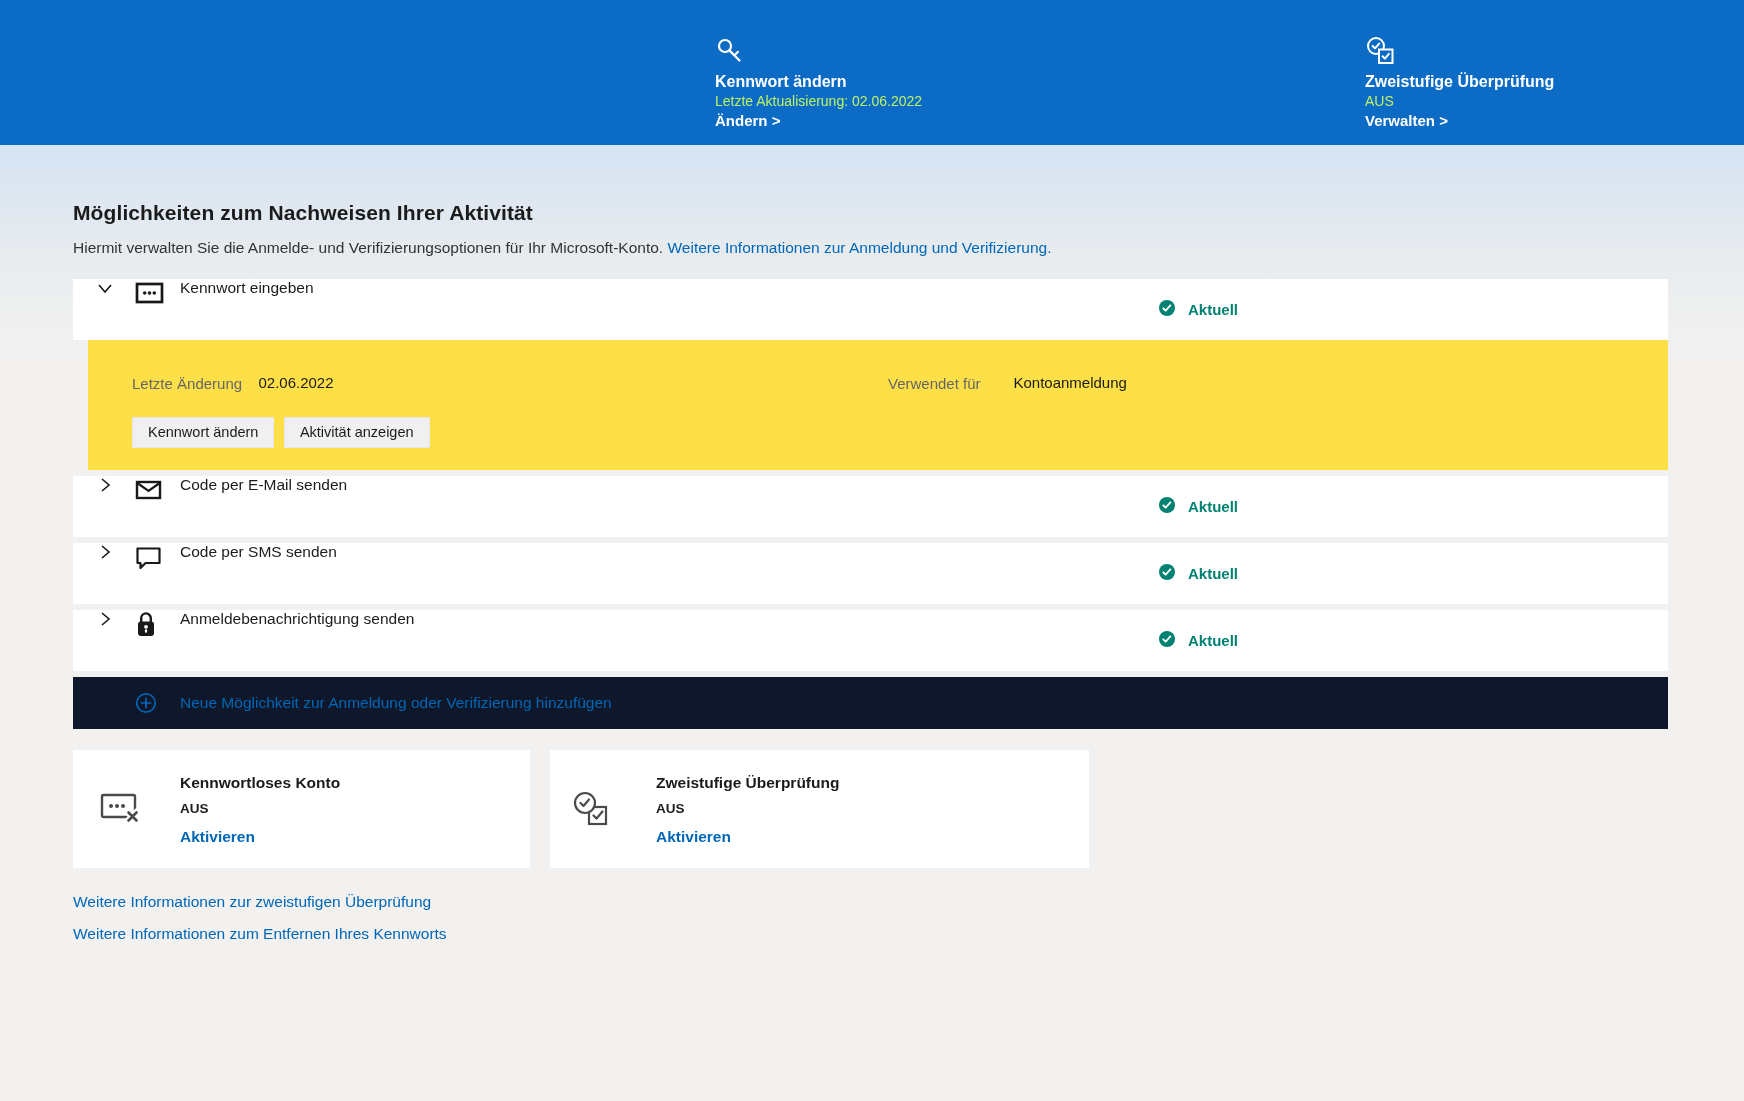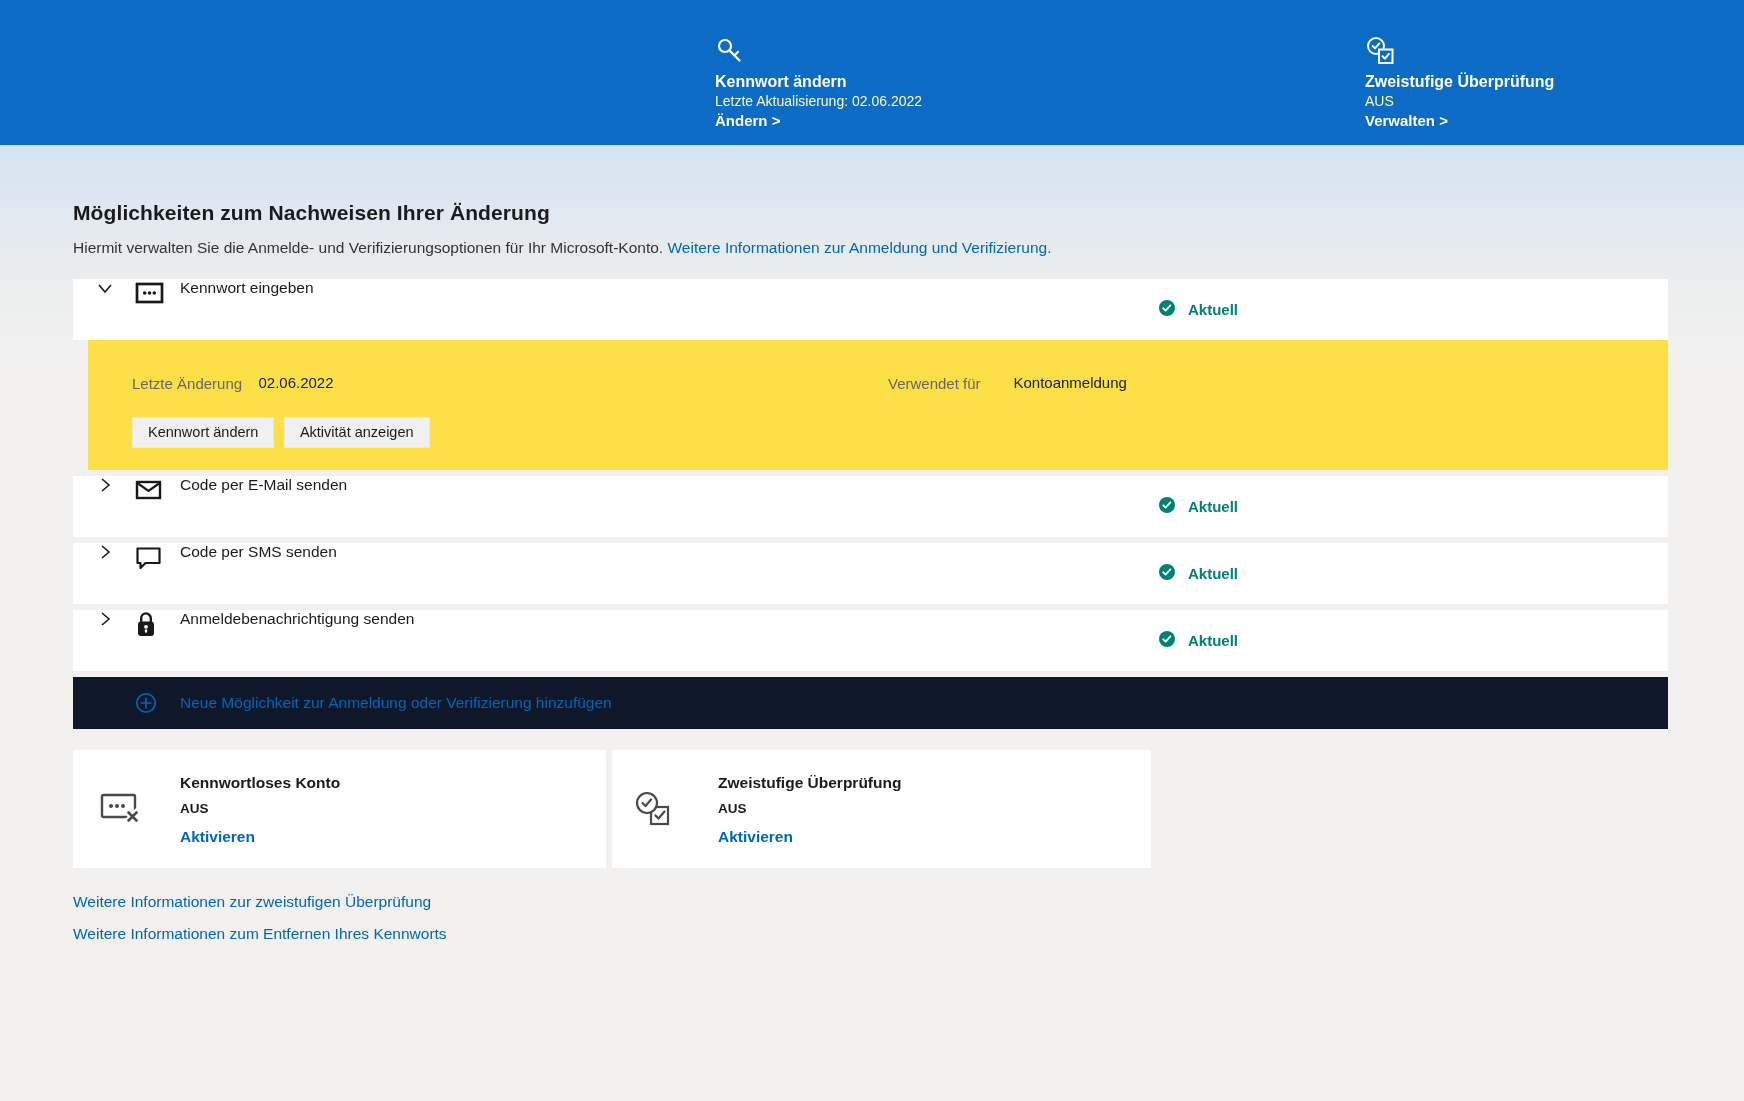--- a/index.html
+++ b/index.html
@@ -6,21 +6,21 @@
   body{font-family:"Liberation Sans","DejaVu Sans",sans-serif;background:#f2f1f0;}
   #screen{position:relative;width:1744px;height:1101px;background:#f2f1f0;overflow:hidden;}
 
   
   .banner{position:absolute;top:0;left:0;width:100%;height:145px;background:#0c6cc5;}
   .banner-fade{position:absolute;top:145px;left:0;width:100%;height:215px;
     background:linear-gradient(180deg,#d5e3f3 0%,#e9ecee 55%,#f2f1f0 100%);}
   .feature{position:absolute;top:36px;color:#fff;}
   .feature .f-icon{display:block;height:34px;}
   .feature .f-title{font-size:16px;font-weight:bold;line-height:20px;margin-top:2px;}
-  .feature .f-sub{font-size:14px;line-height:19px;color:#fef9c3;}
+  .feature .f-sub{font-size:14px;line-height:19px;color:#bef264;}
   .feature .f-action{font-size:15px;font-weight:bold;line-height:20px;cursor:pointer;}
   #feat-password{left:715px;}
   #feat-twostep{left:1365px;}
 
   
   .content{position:absolute;top:145px;left:73px;width:1602px;}
   h1.section-title{font-size:21px;font-weight:bold;color:#1b1b1b;margin:0;padding-top:56px;letter-spacing:.1px;}
   .section-desc{font-size:15.5px;color:#333;margin-top:13px;line-height:20px;}
   a.inline-link,.blue{color:#0067b8;text-decoration:none;cursor:pointer;}
 
@@ -53,21 +53,21 @@
 
   
   .add-row{position:relative;background:#0f172a;height:52px;margin-top:6px;display:flex;align-items:center;cursor:pointer;}
   .add-row .row-ic{margin-left:62px;}
   .add-label{font-size:15.5px;color:#0067b8;margin-left:15px;}
 
   
   h2.section-title{font-size:21px;font-weight:bold;color:#1b1b1b;margin:0;padding-top:61px;}
   .cards{margin-top:21px;display:flex;}
   .sec-card{background:#fff;height:118px;position:relative;}
-  .card-1{width:533px;margin-right:6px;}
+  .card-1{width:457px;margin-right:20px;}
   .card-2{width:539px;}
   .card-ic{position:absolute;top:40px;}
   .card-1 .card-ic{left:27px;}
   .card-2 .card-ic{left:22px;}
   .card-body{position:absolute;top:24px;}
   .card-1 .card-body{left:107px;}
   .card-2 .card-body{left:106px;}
   .card-title{font-size:15.5px;color:#1b1b1b;font-weight:600;}
   .card-status{font-size:13.5px;font-weight:bold;color:#1b1b1b;margin-top:9px;}
   .card-action{font-size:15.5px;color:#0067b8;margin-top:12px;cursor:pointer;font-weight:bold;}
@@ -102,21 +102,21 @@
       </span>
       <div class="f-title">Zweistufige Überprüfung</div>
       <div class="f-sub">AUS</div>
       <div class="f-action">Verwalten &gt;</div>
     </div>
   </div>
   <div class="banner-fade"></div>
 
   <div class="content">
 
-    <h1 class="section-title">Möglichkeiten zum Nachweisen Ihrer Änderung</h1>
+    <h1 class="section-title">Möglichkeiten zum Nachweisen Ihrer Aktivität</h1>
     <div class="section-desc">
       <span>Hiermit verwalten Sie die Anmelde- und Verifizierungsoptionen für Ihr Microsoft-Konto.</span>
       <a class="inline-link">Weitere Informationen zur Anmeldung und Verifizierung.</a>
     </div>
 
     <div class="rowlist">
 
       <div class="sec-row">
         <span class="chev">
           <svg width="18" height="18" viewBox="0 0 18 18">

